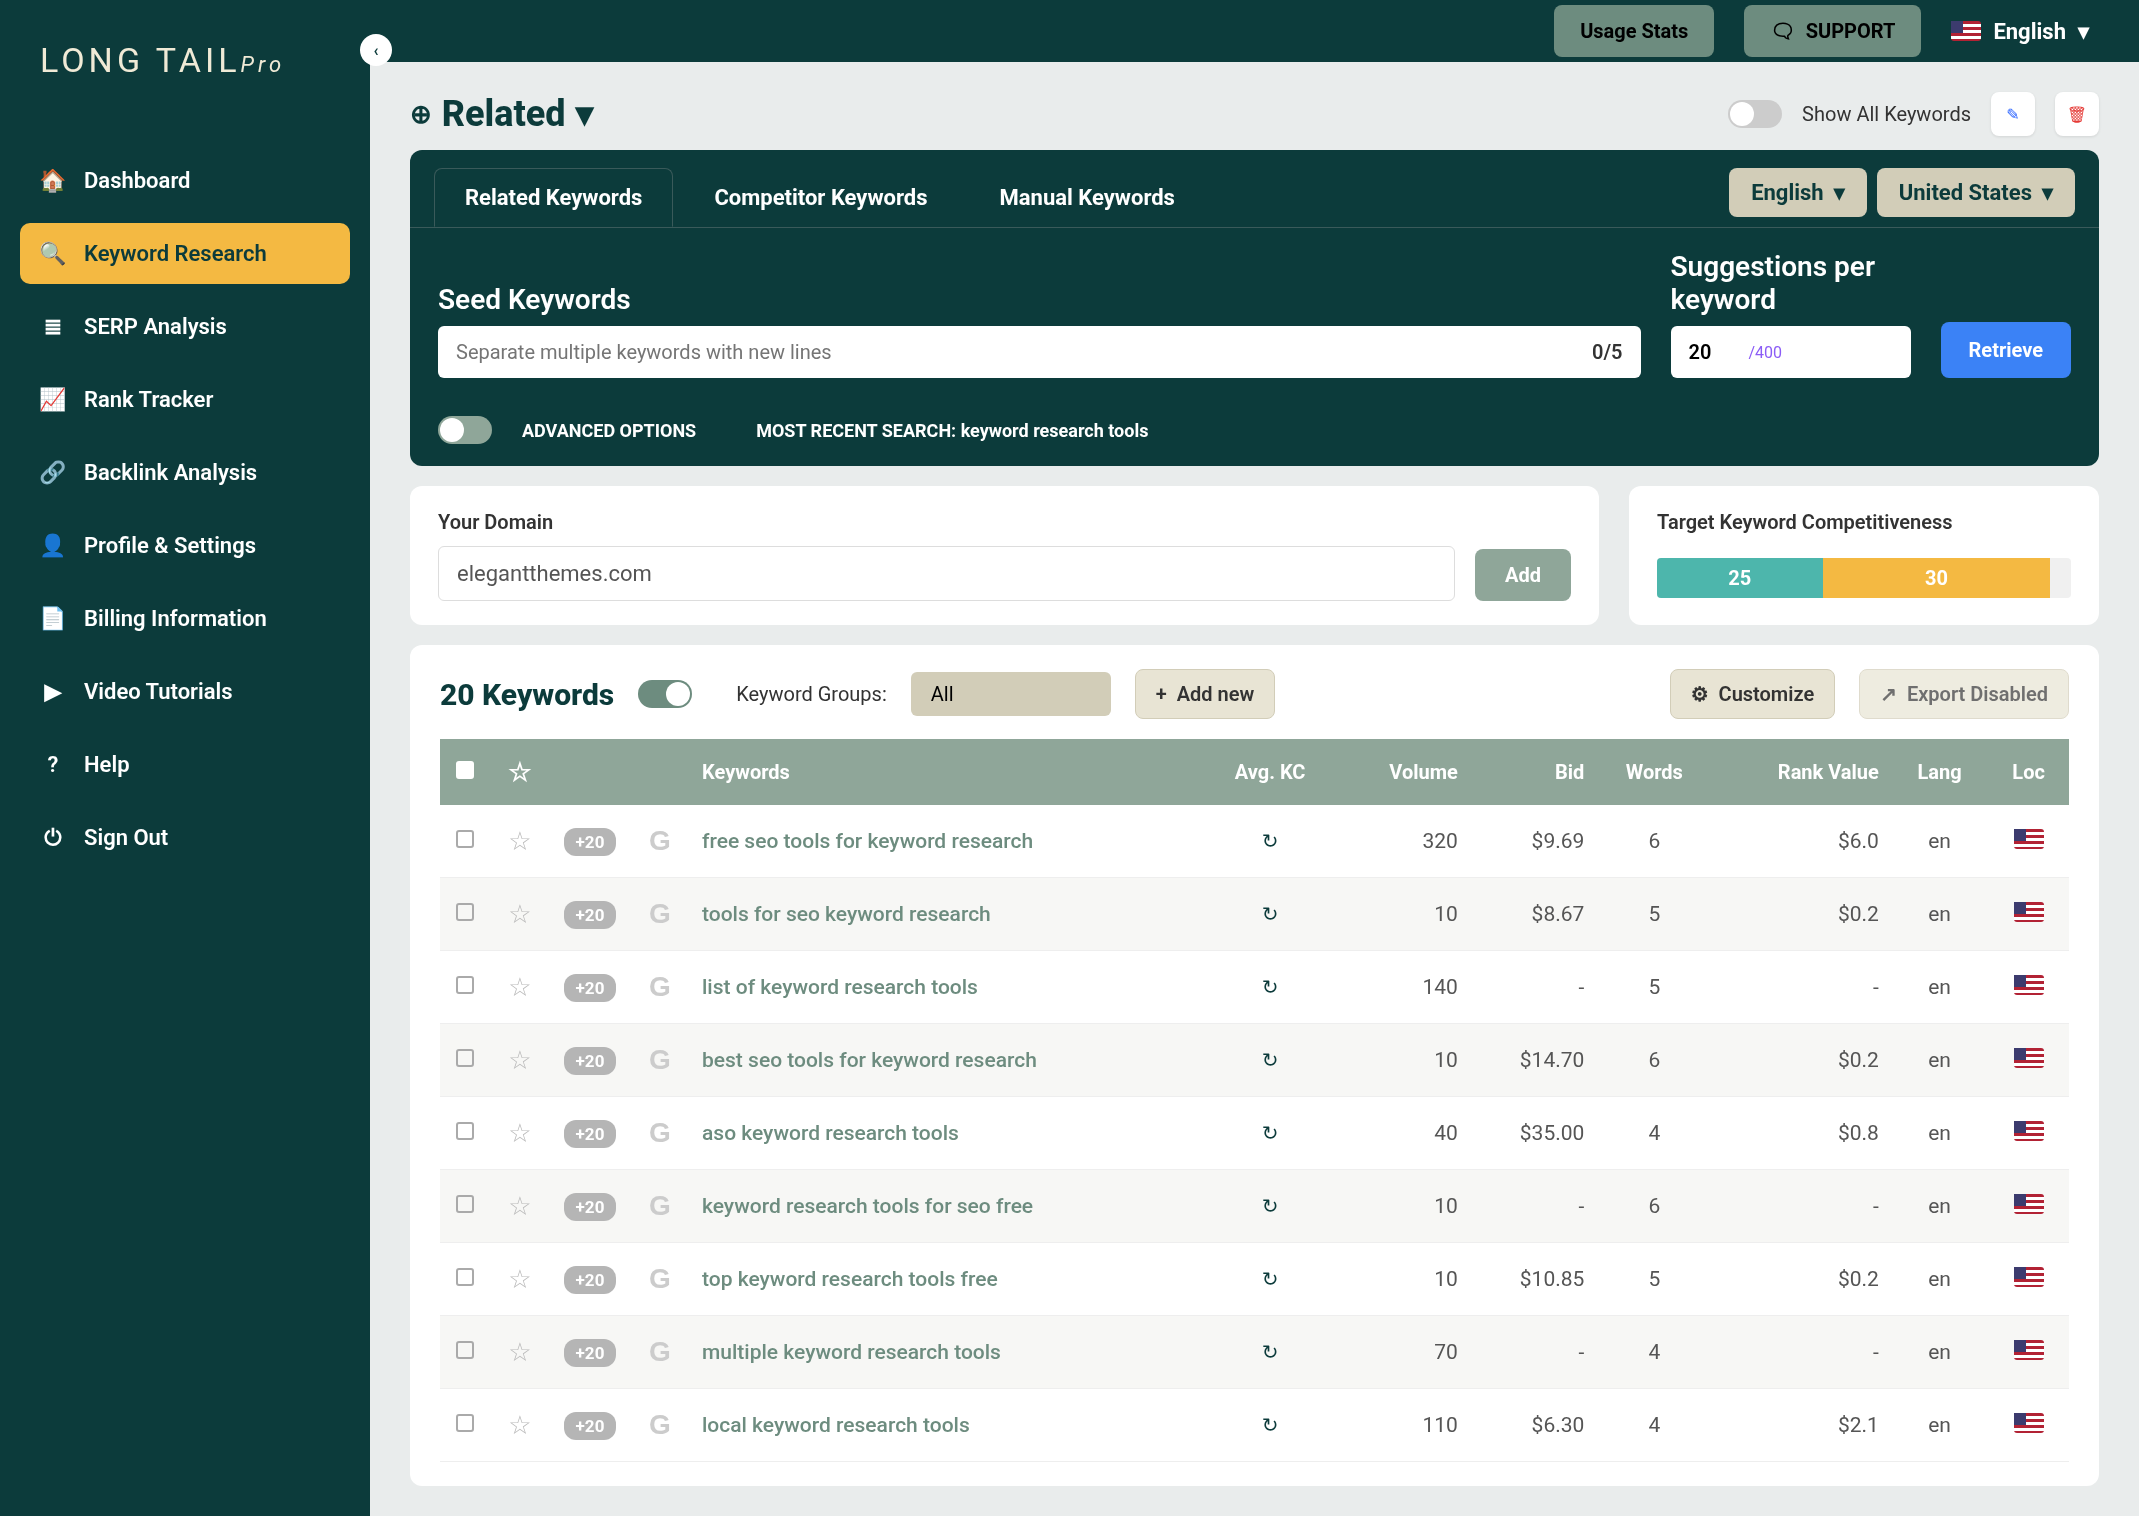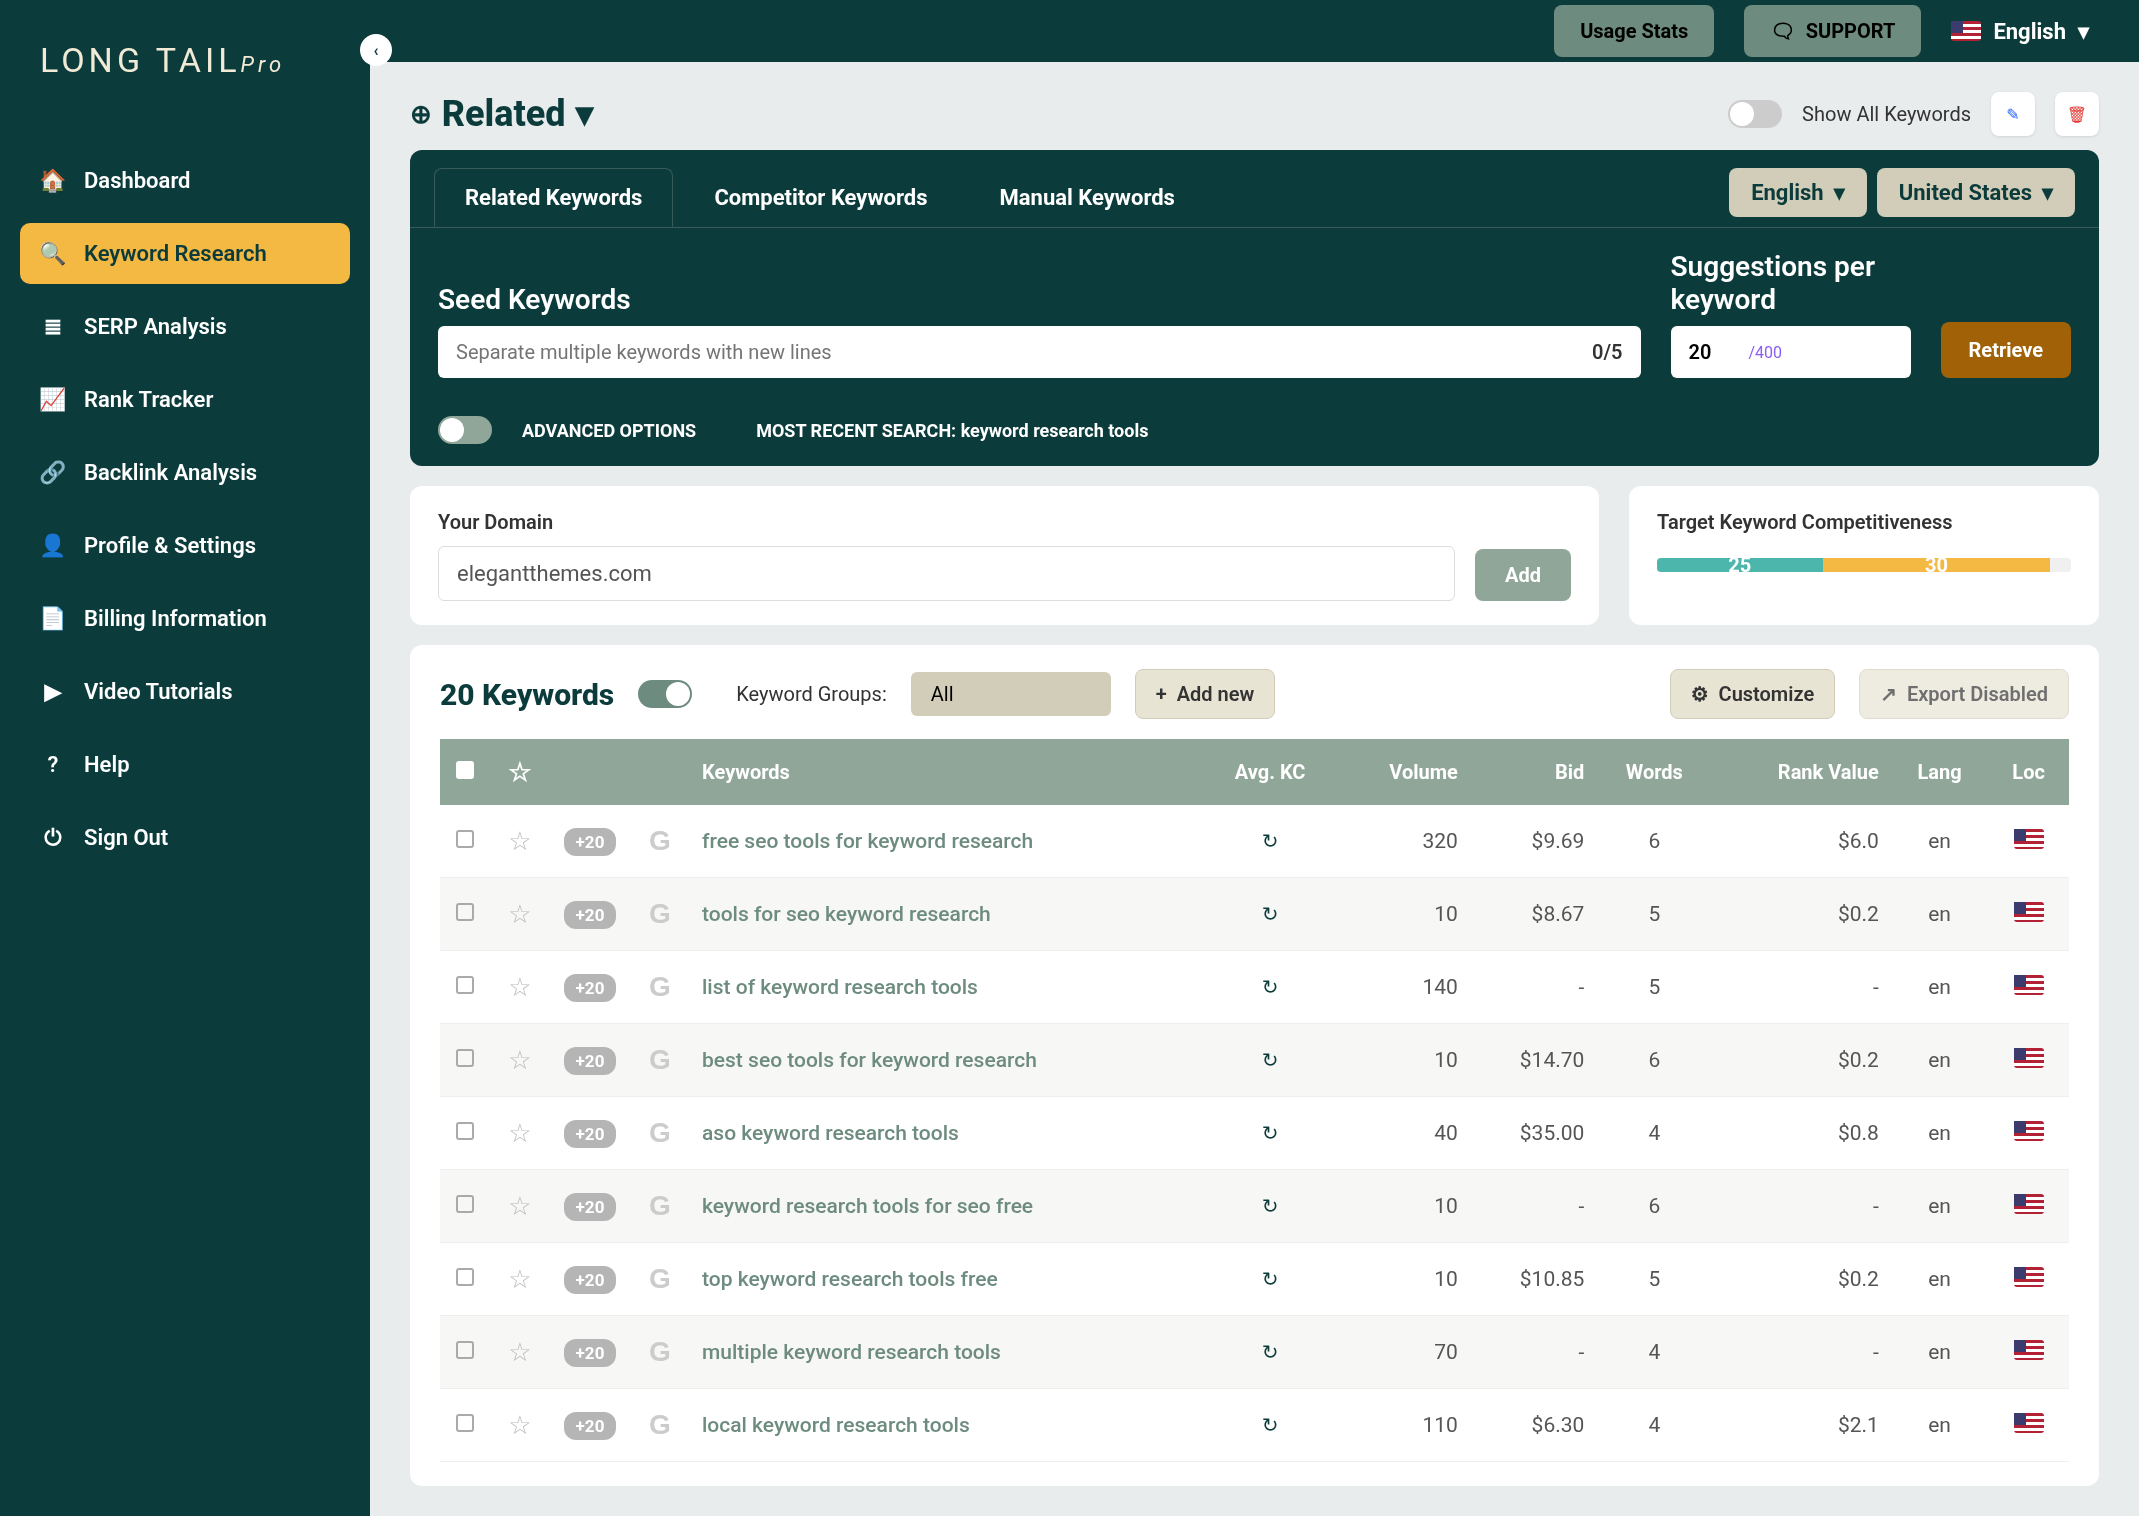--- a/index.html
+++ b/index.html
@@ -36,32 +36,32 @@
 .sel-btn { background:#d2cdb8; color:#0c3b3b; padding:12px 22px; border-radius:8px; font-weight:700; font-size:22px; display:flex; align-items:center; gap:10px; cursor:pointer; margin-bottom:10px; }
 .search-body { border-top:1px solid #3a5a5a; padding:22px 28px; display:flex; gap:30px; align-items:flex-end; }
 .field { flex:1; }
 .field label { color:#fff; font-weight:600; font-size:28px; display:block; margin-bottom:10px; }
 .seed-input { background:#fff; border-radius:6px; padding:14px 18px; display:flex; align-items:center; }
 .seed-input input { border:none; outline:none; flex:1; font-size:20px; color:#666; }
 .seed-counter { color:#333; font-weight:600; font-size:20px; }
 .sugg-input { background:#fff; border-radius:6px; padding:14px 18px; display:flex; align-items:center; width:240px; }
 .sugg-input input { border:none; outline:none; width:60px; font-size:20px; font-weight:600; }
 .sugg-input .max { color:#8b5cf6; font-size:16px; }
-.retrieve-btn { background:#a16207; color:#fff; padding:16px 28px; border-radius:8px; font-weight:700; font-size:20px; cursor:pointer; }
+.retrieve-btn { background:#3b82f6; color:#fff; padding:16px 28px; border-radius:8px; font-weight:700; font-size:20px; cursor:pointer; }
 .adv-row { padding:16px 28px 22px; display:flex; align-items:center; gap:30px; color:#fff; font-weight:700; font-size:18px; }
 .adv-row .toggle { background:#8fa699; }
 .dom-row { display:flex; gap:30px; margin-top:20px; }
 .dom-card { background:#fff; border-radius:12px; padding:24px 28px; flex:1; display:flex; align-items:flex-end; gap:20px; }
 .dom-card .fld { flex:1; }
 .dom-card label { font-weight:600; font-size:20px; color:#333; display:block; margin-bottom:12px; }
 .dom-card input { width:100%; border:1px solid #ddd; border-radius:6px; padding:14px 18px; font-size:22px; color:#555; }
 .add-btn { background:#8fa699; color:#fff; padding:14px 30px; border-radius:8px; font-weight:700; font-size:20px; cursor:pointer; }
 .tkc-card { background:#fff; border-radius:12px; padding:24px 28px; width:470px; }
 .tkc-card label { font-weight:600; font-size:20px; color:#333; display:block; margin-bottom:24px; }
-.tkc-bar { height:14px; display:flex; border-radius:4px; overflow:hidden; background:#f0f0f0; }
+.tkc-bar { height:40px; display:flex; border-radius:4px; overflow:hidden; background:#f0f0f0; }
 .tkc-seg { display:flex; align-items:center; justify-content:center; color:#fff; font-weight:700; font-size:20px; }
 .kw-panel { background:#fff; border-radius:12px; margin-top:20px; padding:24px 0; }
 .kw-head { display:flex; align-items:center; gap:24px; padding:0 30px 20px; }
 .kw-count { font-size:30px; font-weight:800; color:#0c3b3b; }
 .kg-label { font-size:20px; color:#333; margin-left:20px; }
 .kg-sel { background:#d2cdb8; padding:10px 20px; border-radius:6px; font-size:20px; width:200px; cursor:pointer; }
 .pill-btn { background:#e8e4d4; color:#333; padding:12px 20px; border-radius:8px; font-weight:600; font-size:20px; display:flex; align-items:center; gap:10px; cursor:pointer; border:1px solid #d2cdb8; }
 .pill-btn.disabled { opacity:0.7; cursor:not-allowed; }
 .kw-head .spacer { flex:1; }
 table { width:calc(100% - 60px); margin:0 30px; border-collapse:collapse; }

